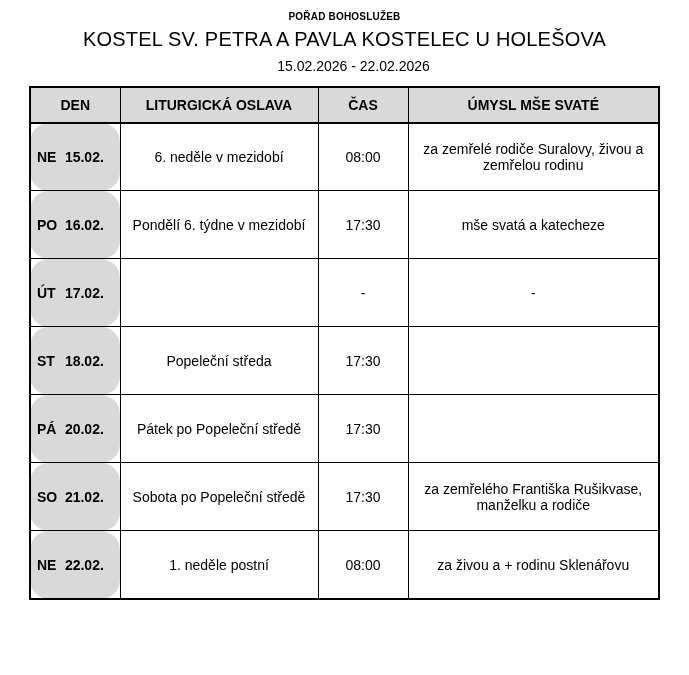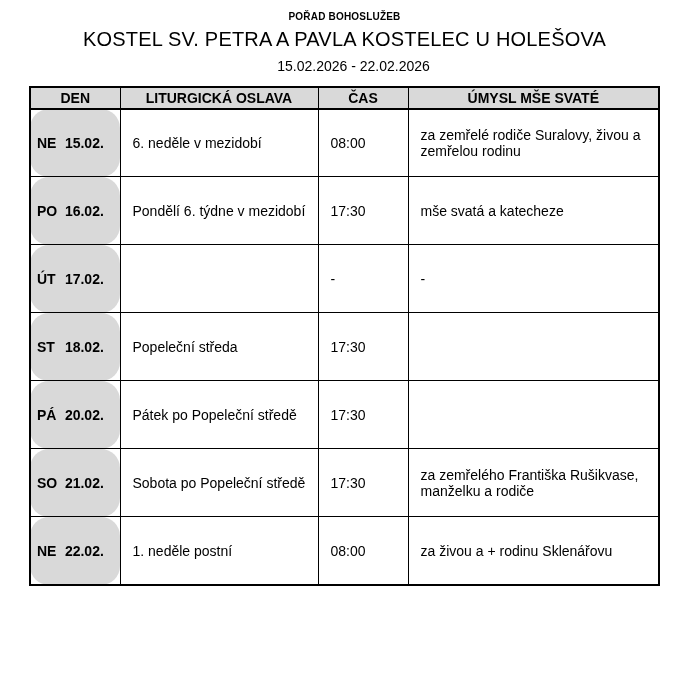--- a/index.html
+++ b/index.html
@@ -42,41 +42,42 @@
   }
   table.schedule th,
   table.schedule td {
     border: 1px solid #000000;
     font-size: 14px;
     vertical-align: middle;
   }
   table.schedule thead th {
     background: #d9d9d9;
     font-weight: bold;
-    height: 22px;
+    height: 36px;
     text-align: center;
     border-bottom: 2px solid #000000;
     padding: 2px 2px;
   }
   col.col-den { width: 90px; }
   col.col-celebration { width: 198px; }
   col.col-time { width: 90px; }
   col.col-intention { width: 251px; }
   td.den-cell {
     background: #d9d9d9;
     font-weight: bold;
     text-align: left;
     padding-left: 6px;
     white-space: nowrap;
     border-radius: 19px;
   }
   td.den-cell .day { display: inline-block; min-width: 24px; }
   td.celebration-cell,
   td.time-cell,
   td.intention-cell {
+    text-align: center;
     padding: 4px 12px;
   }
   tbody tr { height: 68px; }
 </style>
 </head>
 <body>
 
 <div class="page">
 
   <div class="doc-header">

